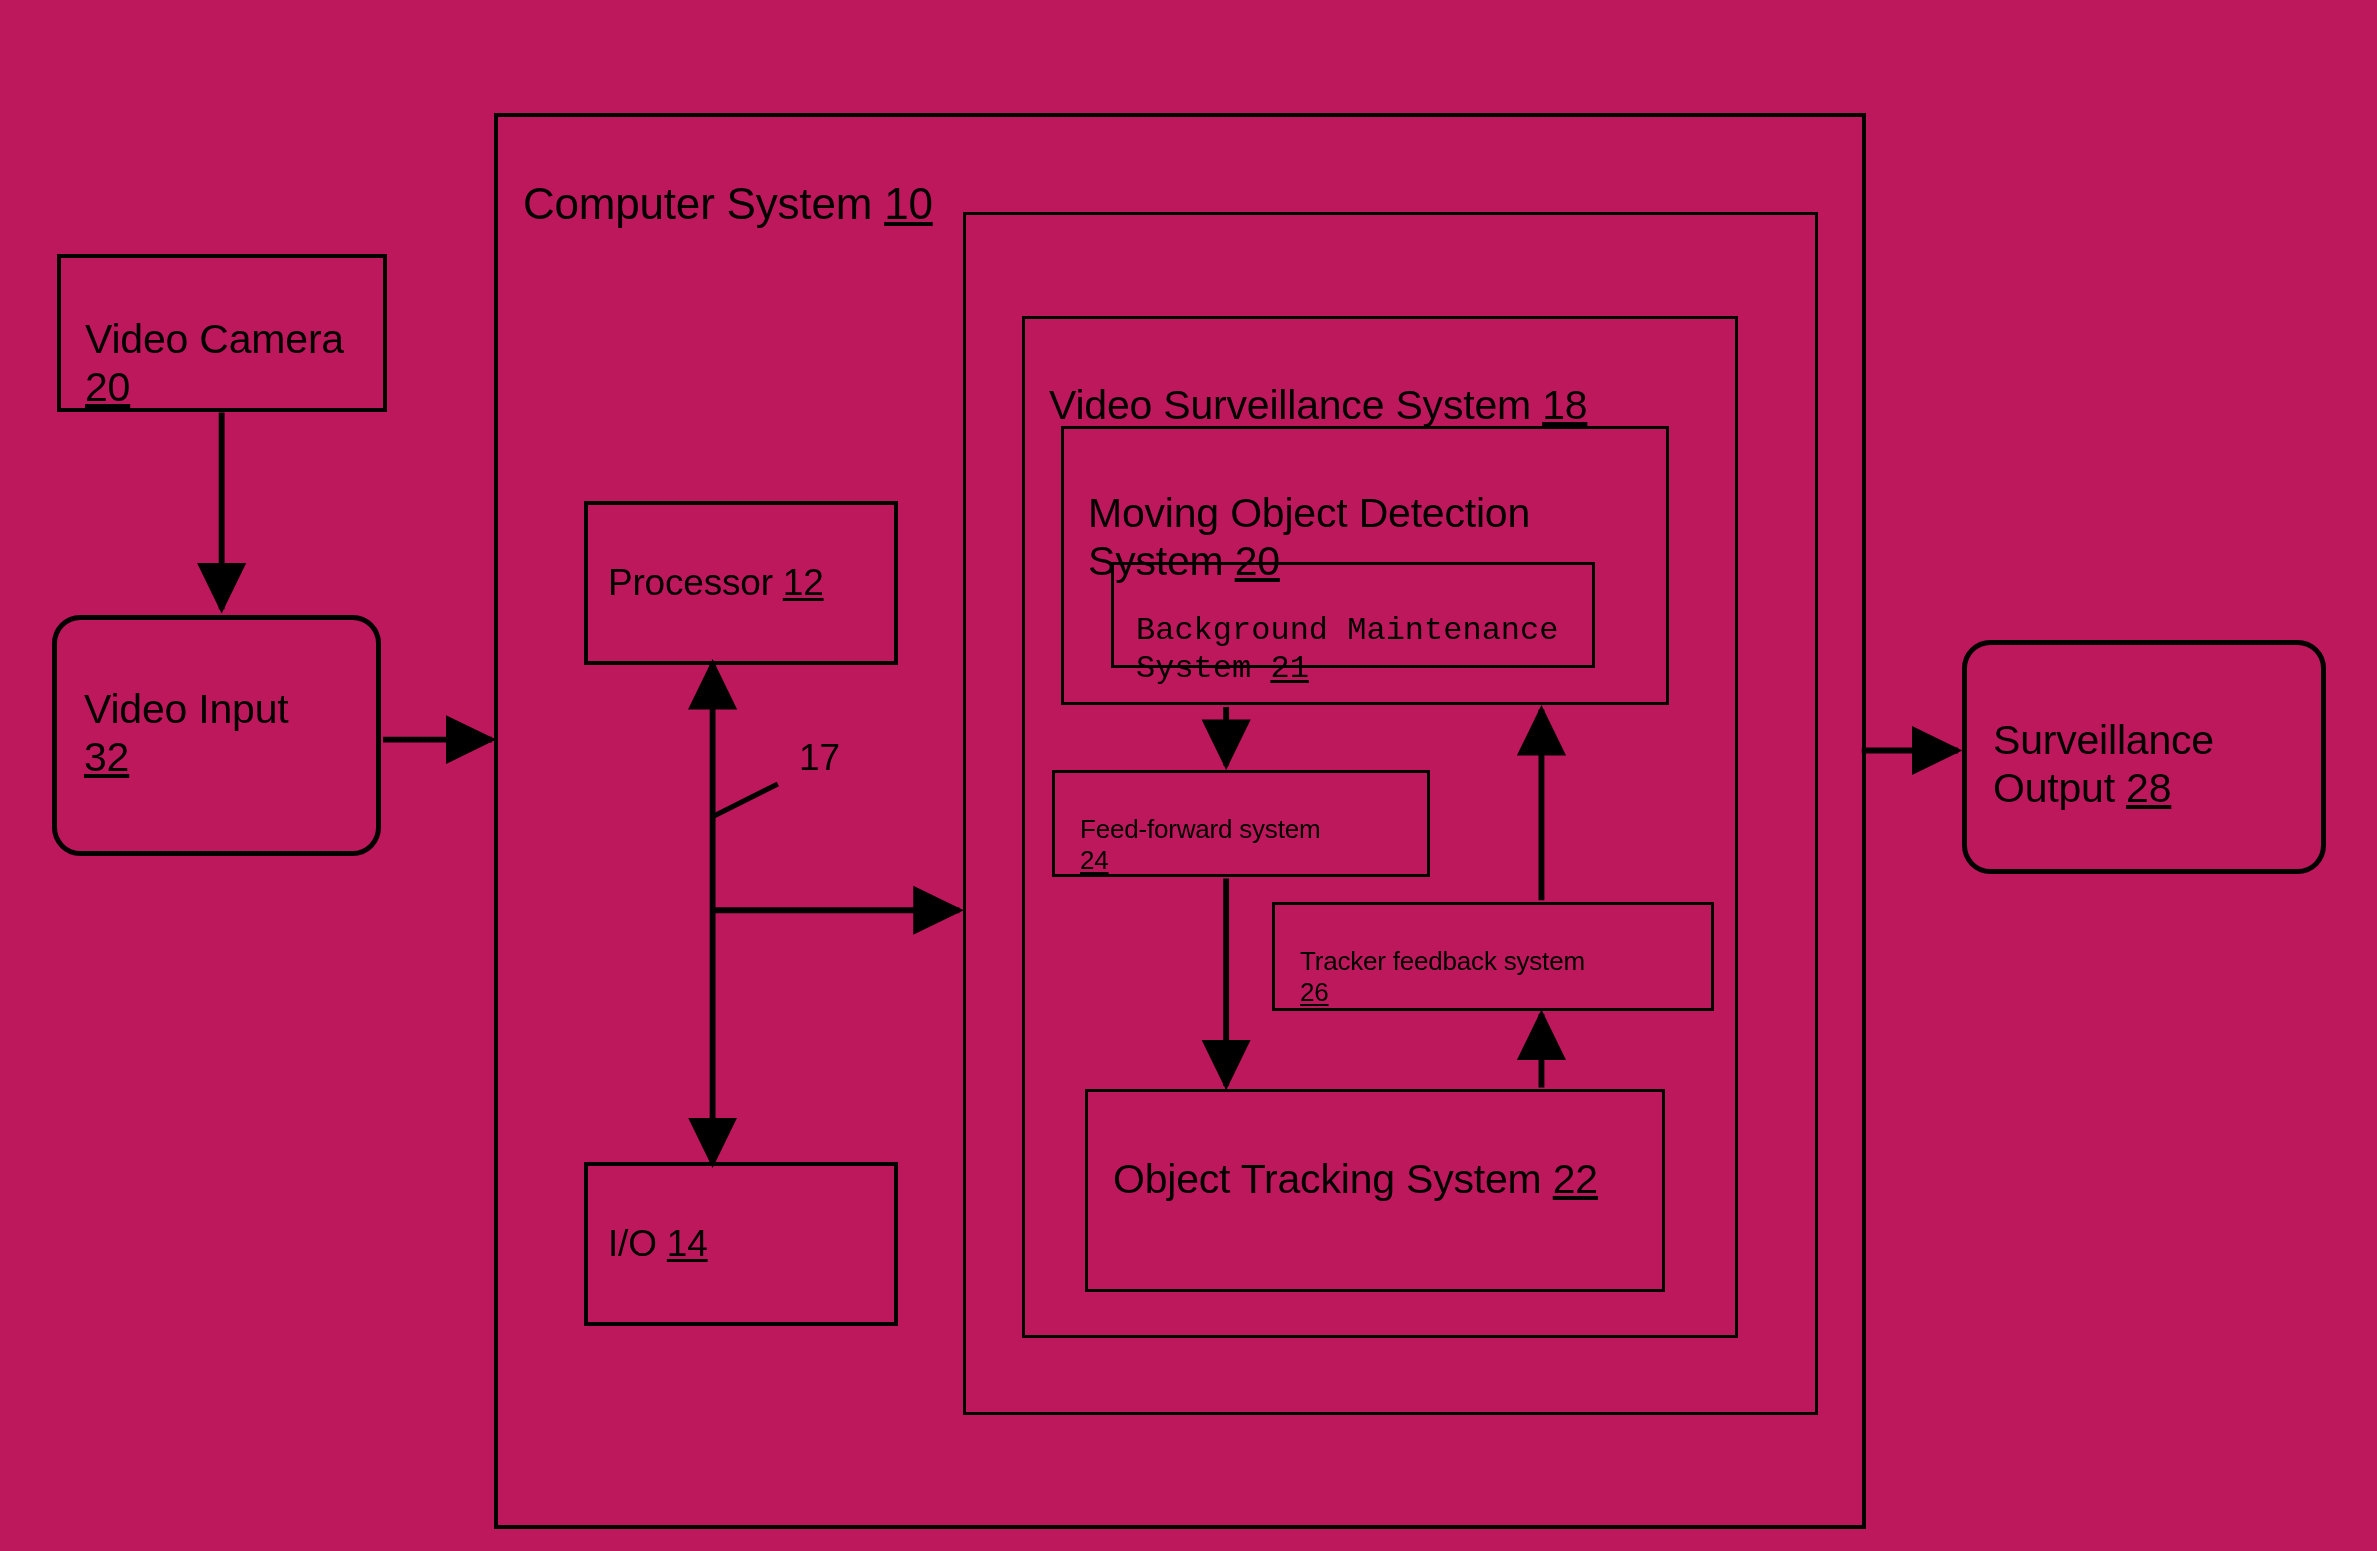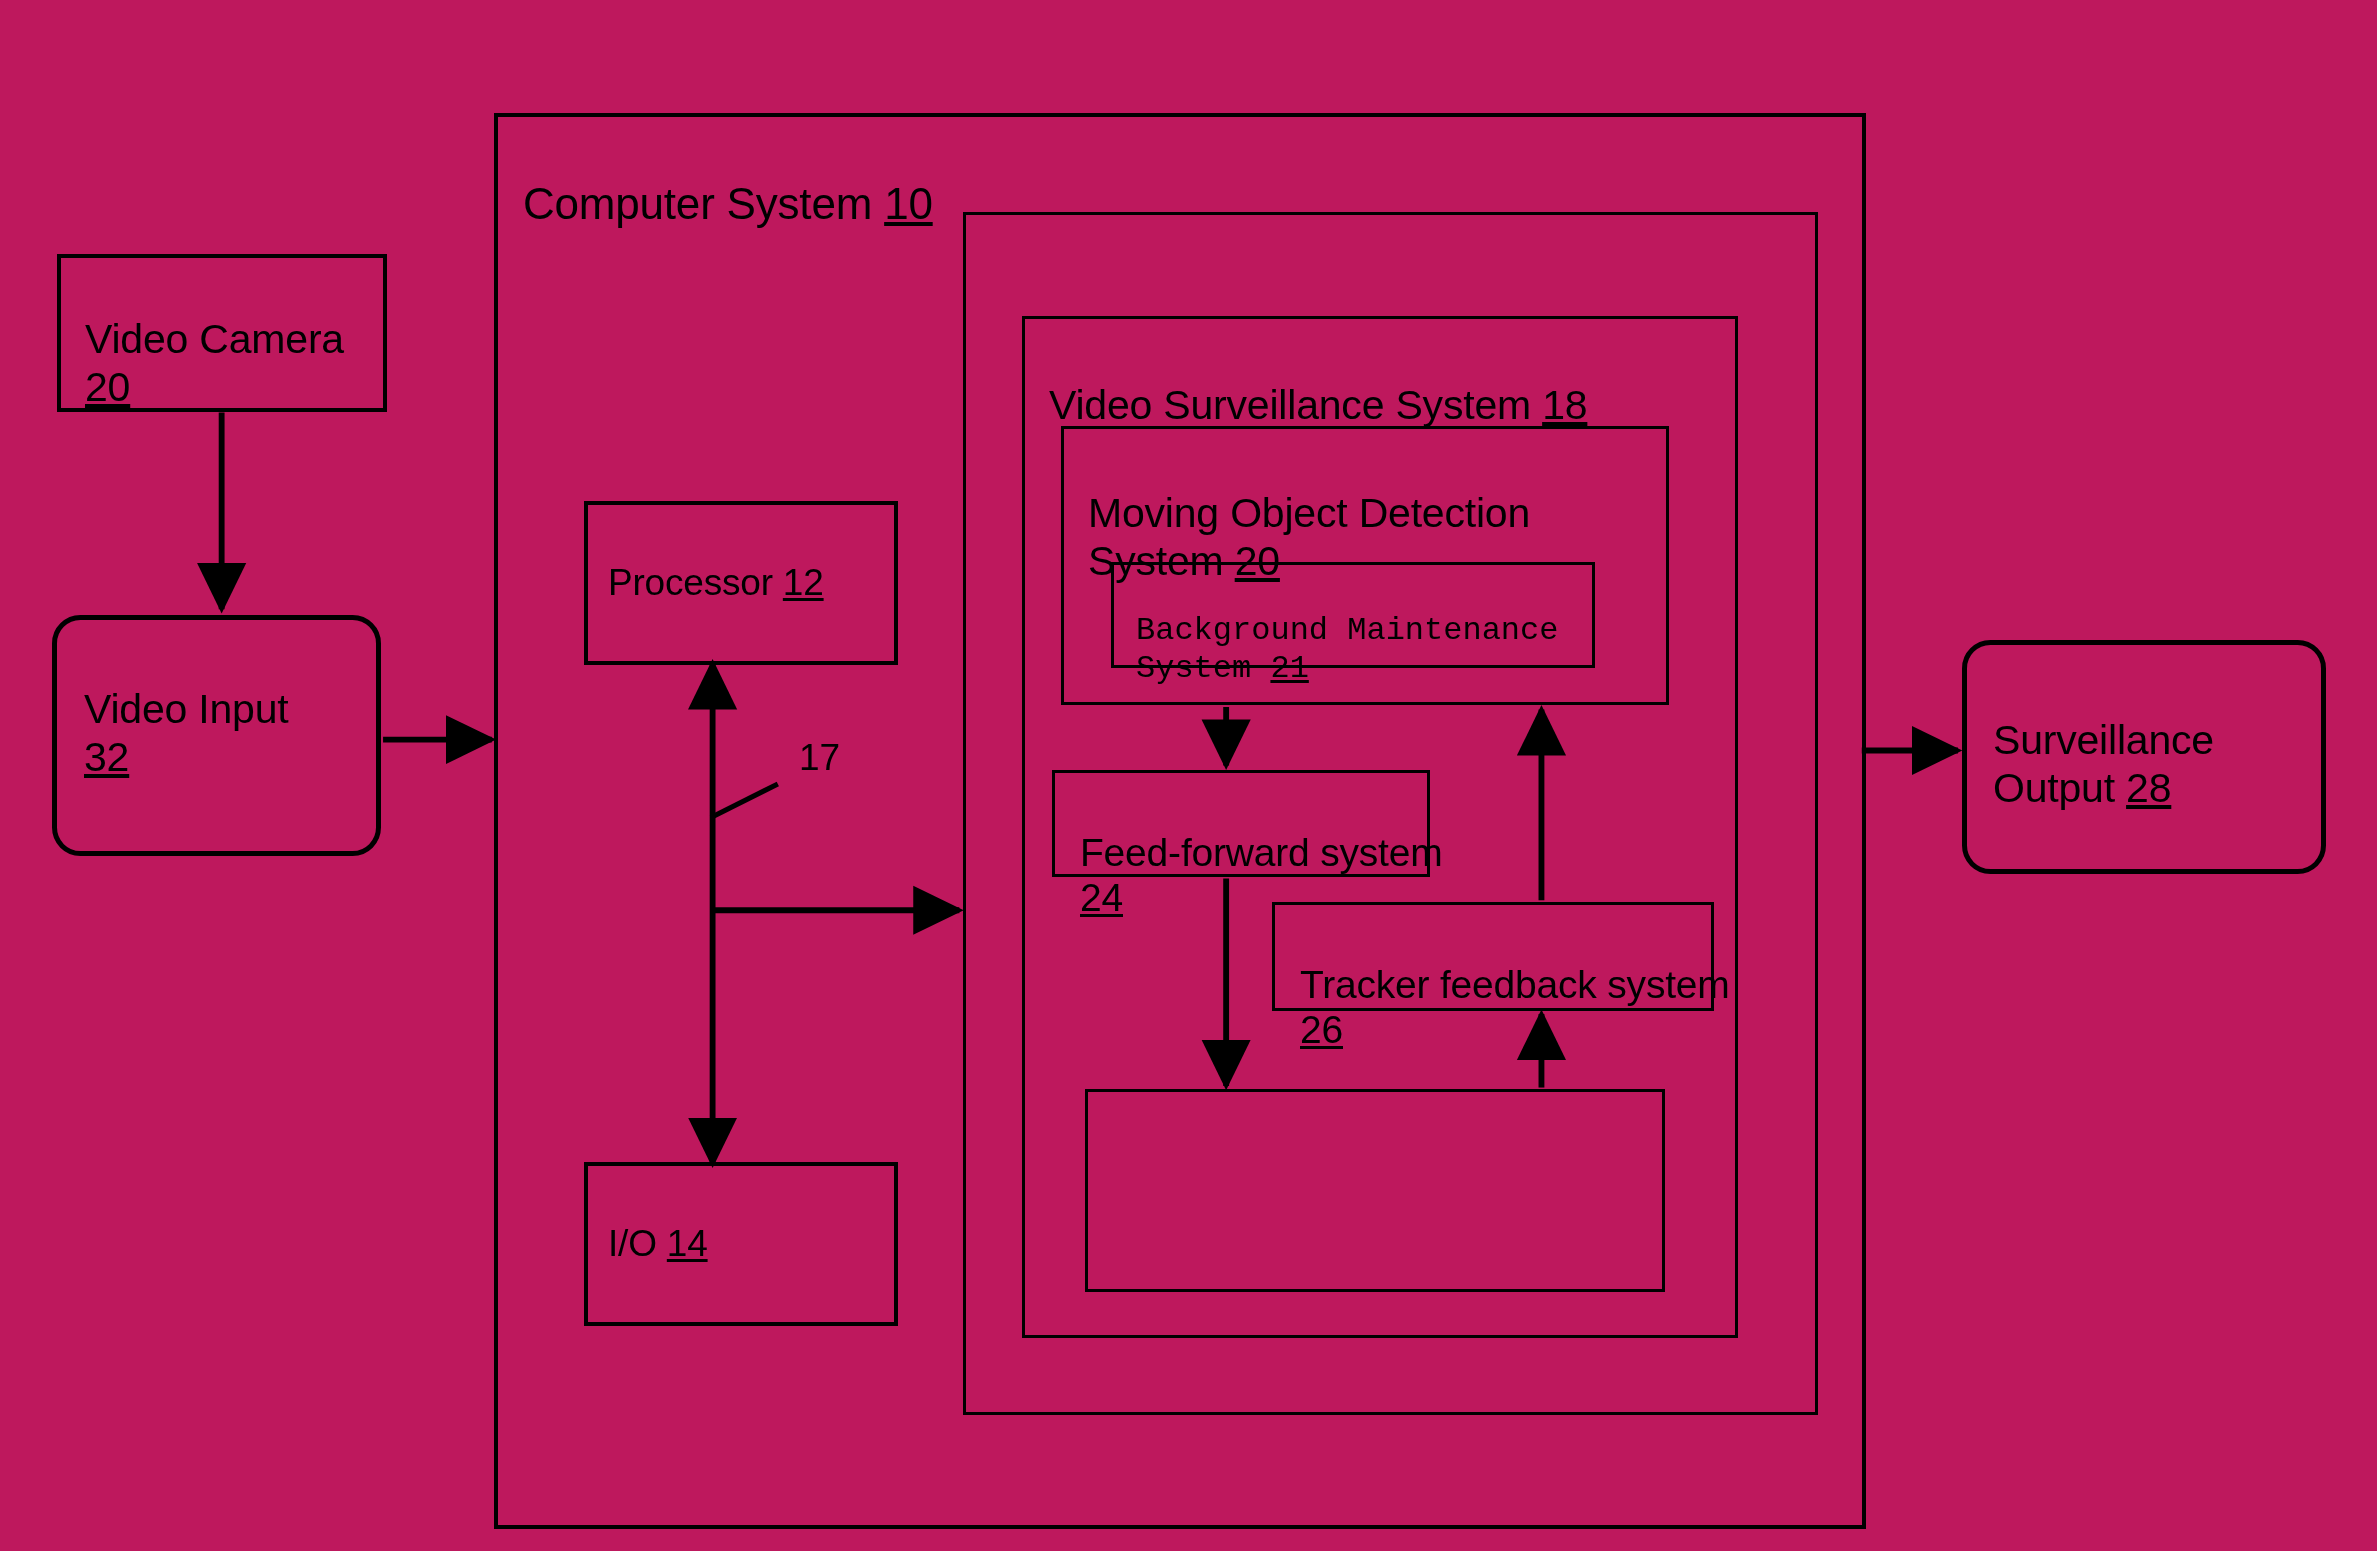--- a/index.html
+++ b/index.html
@@ -39,21 +39,21 @@
     line-height: 1.17;
     white-space: pre-line;
     letter-spacing: -0.2px;
   }
   .label u { text-decoration: underline; text-underline-offset: 3.3px; }
   .serif { font-family: Liberation Mono, monospace; letter-spacing: 0px; }
   .f-xl  { font-size: 44px; }
   .f-lg  { font-size: 41px; }
   .f-md  { font-size: 37px; }
   .f-sm  { font-size: 32px; }
-  .f-ss  { font-size: 39px; }
+  .f-ss  { font-size: 26px; }
 </style>
 </head>
 <body>
 
 <div id="diagram-root">
 
   <div class="node" style="left:494px; top:113px; width:1372px; height:1416px;"></div>
 
   <div class="node thin" style="left:963px; top:212px; width:855px; height:1203px;"></div>
 
@@ -151,20 +151,23 @@
   <div class="label f-ss" style="left:1080px; top:784px;">
     <span>Feed-forward system
 </span><u>24</u>
   </div>
 
   <div class="label f-ss" style="left:1300px; top:916px;">
     <span>Tracker feedback system
 </span><u>26</u>
   </div>
 
+  <div class="label f-lg" style="left:1113px; top:1108px;">
+    <span>Object Tracking System </span><u>22</u>
+  </div>
 
   <div class="label f-lg" style="left:1993px; top:669px;">
     <span>Surveillance
 Output </span><u>28</u>
   </div>
 
 </div>
 
 
 </body></html>

